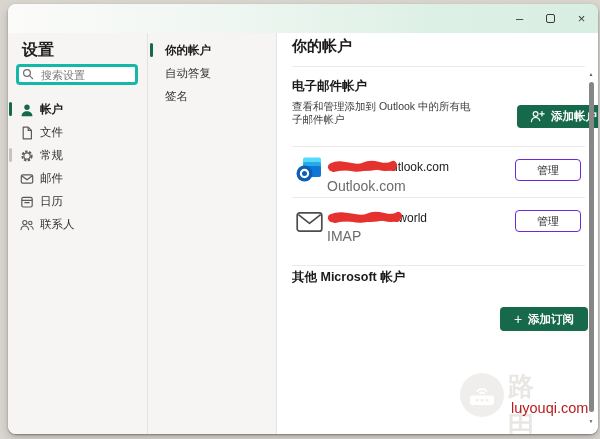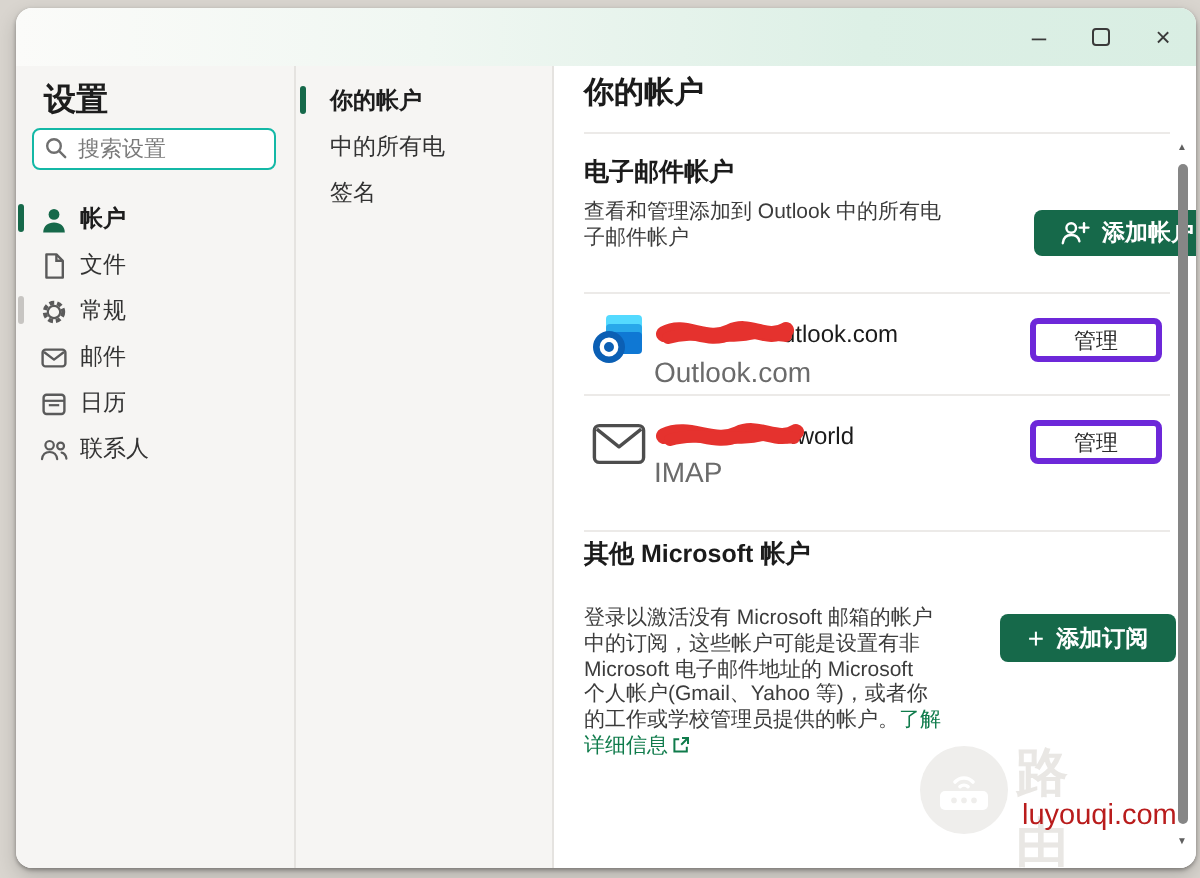--- a/index.html
+++ b/index.html
@@ -32,21 +32,21 @@
   .midcol {
     position:absolute; left:140px; top:29px; bottom:0; width:129px;
     background:#f6f5f3; border-right:1px solid #e5e3e0;
   }
   .main { position:absolute; left:269px; top:29px; bottom:0; right:0; background:#fff; }
 
   .app-title { position:absolute; left:14px; top:7px; font-size:16px; font-weight:700; color:#1d1d1d; }
 
   .search-wrap { position:absolute; left:8px; top:31px; width:122px; height:21px; }
   .search-wrap input {
-    width:100%; height:100%; border:1px solid #14b8a6; border-radius:4px; background:#fff;
+    width:100%; height:100%; border:3px solid #14b8a6; border-radius:4px; background:#fff;
     font-family:inherit; font-size:11px; padding:0 4px 0 22px; color:#424242; outline:none;
   }
   .search-wrap input::placeholder { color:#7a7a7a; }
   .search-ico { position:absolute; left:6px; top:4px; }
 
   .nav { position:absolute; left:0; top:65px; right:0; }
   .nav-item { position:relative; height:23px; display:flex; align-items:center; cursor:pointer; }
   .nav-item .ind { position:absolute; left:1px; top:4px; width:3px; height:14px; border-radius:2px; }
   .nav-item svg { position:absolute; left:12px; }
   .nav-item .lbl { position:absolute; left:32px; font-size:11.5px; color:#333; }
@@ -63,21 +63,21 @@
   .hr { position:absolute; left:15px; width:293px; height:1px; background:#eceae8; }
   .sec-head { position:absolute; left:15px; font-size:12.5px; font-weight:700; color:#1b1b1b; }
   .para { position:absolute; left:15px; width:192px; font-size:10.5px; line-height:12.8px;
           color:#3c3c3c; white-space:pre-line; }
   .green-btn {
     position:absolute; border:none; border-radius:4px; background:#16694a; color:#fff;
     font-family:inherit; font-size:11.5px; font-weight:700; display:flex; align-items:center;
     justify-content:center; gap:6px; cursor:pointer;margin-left:32px;
   }
   .ghost-btn {
-    position:absolute; background:#fff; border:3px solid #6d28d9; border-radius:4px;
+    position:absolute; background:#fff; border:1px solid #6d28d9; border-radius:4px;
     font-family:inherit; font-size:11px; color:#2b2b2b; cursor:pointer;
     display:flex; align-items:center; justify-content:center;
   }
   .acct-line { position:absolute; display:flex; align-items:center; }
   .acct-line .mail { font-size:12px; color:#1b1b1b; margin-left:-8px; }
   .scribble { position:relative; }
   .sub { position:absolute; font-size:14px; color:#6b6b6b; }
   .link { color:#0f7b4b; cursor:pointer; font-size:10.5px; }
   .ext-ico { display:inline-block; margin-left:2px; vertical-align:-1px; }
 
@@ -172,21 +172,21 @@
     </div>
   </div>
 
   <div class="midcol">
     <div class="mid-list">
       <div class="mid-item selected">
         <div class="ind" style="background:#16694a"></div>
         <span class="lbl">你的帐户</span>
       </div>
       <div class="mid-item">
-        <span class="lbl">中的所有电</span>
+        <span class="lbl">自动答复</span>
       </div>
       <div class="mid-item">
         <span class="lbl">签名</span>
       </div>
     </div>
   </div>
 
   <div class="main">
     <div class="main-title">你的帐户</div>
     <div class="hr" style="top:33px"></div>
@@ -244,29 +244,20 @@
       </div>
       <div class="sub" style="left:50px; top:195px;">IMAP</div>
       <button class="ghost-btn" style="left:238px; top:177px; width:66px; height:22px;">
           <span>管理</span>
         </button>
     </div>
 
     <div class="hr" style="top:232px"></div>
 
     <div class="sec-head" style="top:236px">其他 Microsoft 帐户</div>
-    <div class="para" style="top:270px; width:190px;"><span>登录以激活没有 Microsoft 邮箱的帐户
-中的订阅，这些帐户可能是设置有非
-Microsoft 电子邮件地址的 Microsoft
-个人帐户(Gmail、Yahoo 等)，或者你
-的工作或学校管理员提供的帐户。</span><span class="link">了解</span><br><span class="link"><span>详细信息</span><svg class="ext-ico" width="9" height="9" viewBox="0 0 9 9">
-            <path d="M3.6,1.6 H1.2 V7.8 H7.4 V5.4" fill="none" stroke="#0f7b4b" stroke-width="1"></path>
-            <path d="M5,1 H8 V4" fill="none" stroke="#0f7b4b" stroke-width="1"></path>
-            <line x1="8" y1="1" x2="4.6" y2="4.4" stroke="#0f7b4b" stroke-width="1"></line>
-          </svg></span></div>
 
     <button class="green-btn" style="left:191px; top:274px; width:88px; height:24px;">
       <span style="font-size:14px; font-weight:400;">+</span>
       <span>添加订阅</span>
     </button>
 
     <div class="wm">
       <div class="wm-circle">
         <svg width="30" height="26" viewBox="0 0 30 26">
           <path d="M10.5,9 a6,6 0 0 1 9,0" fill="none" stroke="#fff" stroke-width="1.8" stroke-linecap="round"></path>

